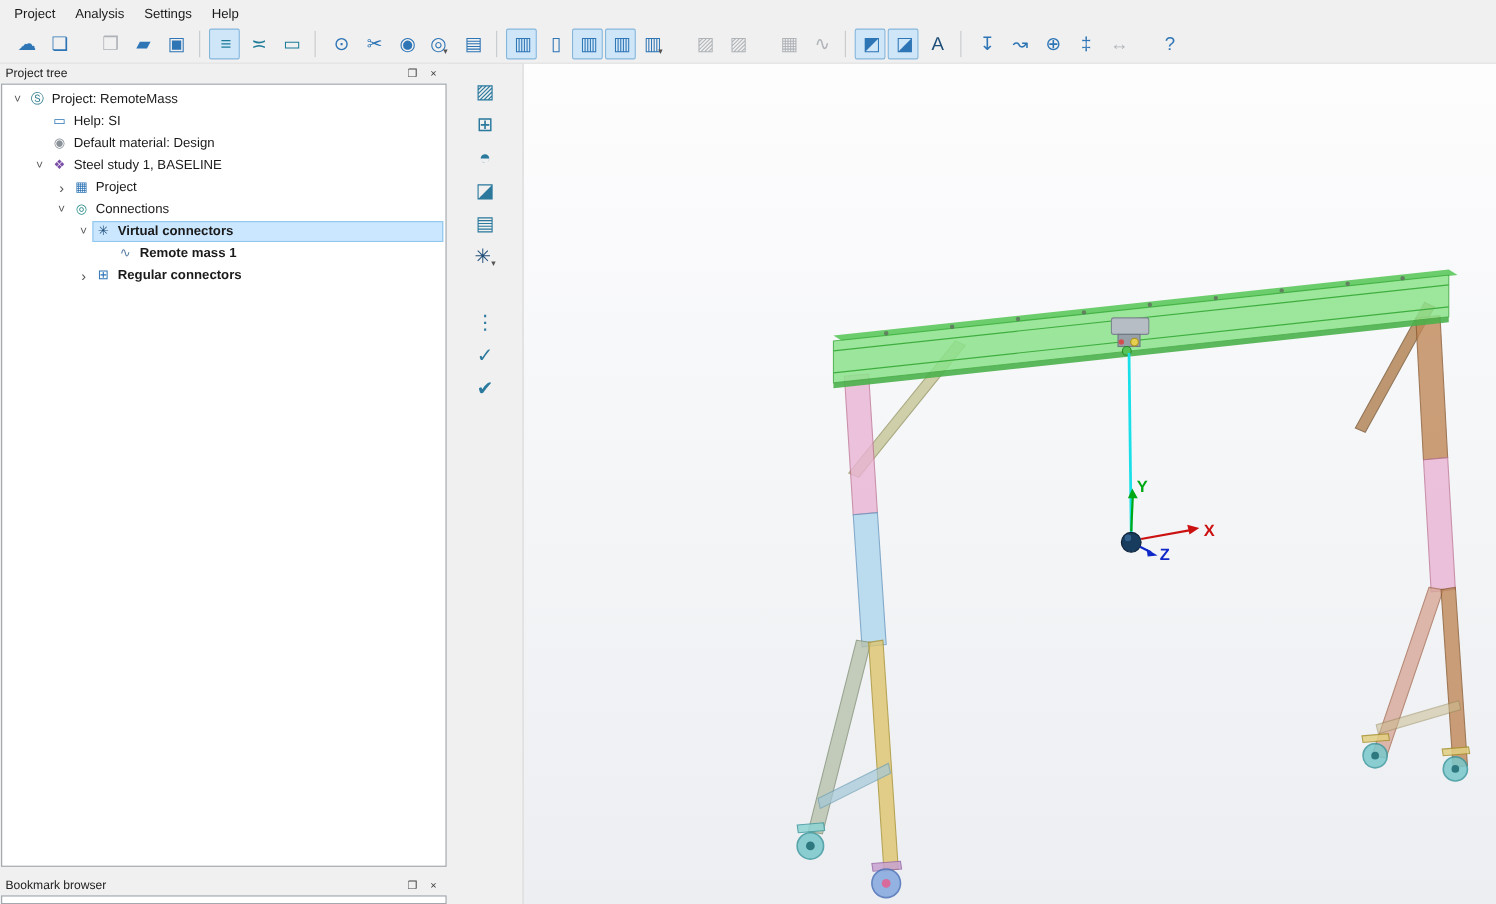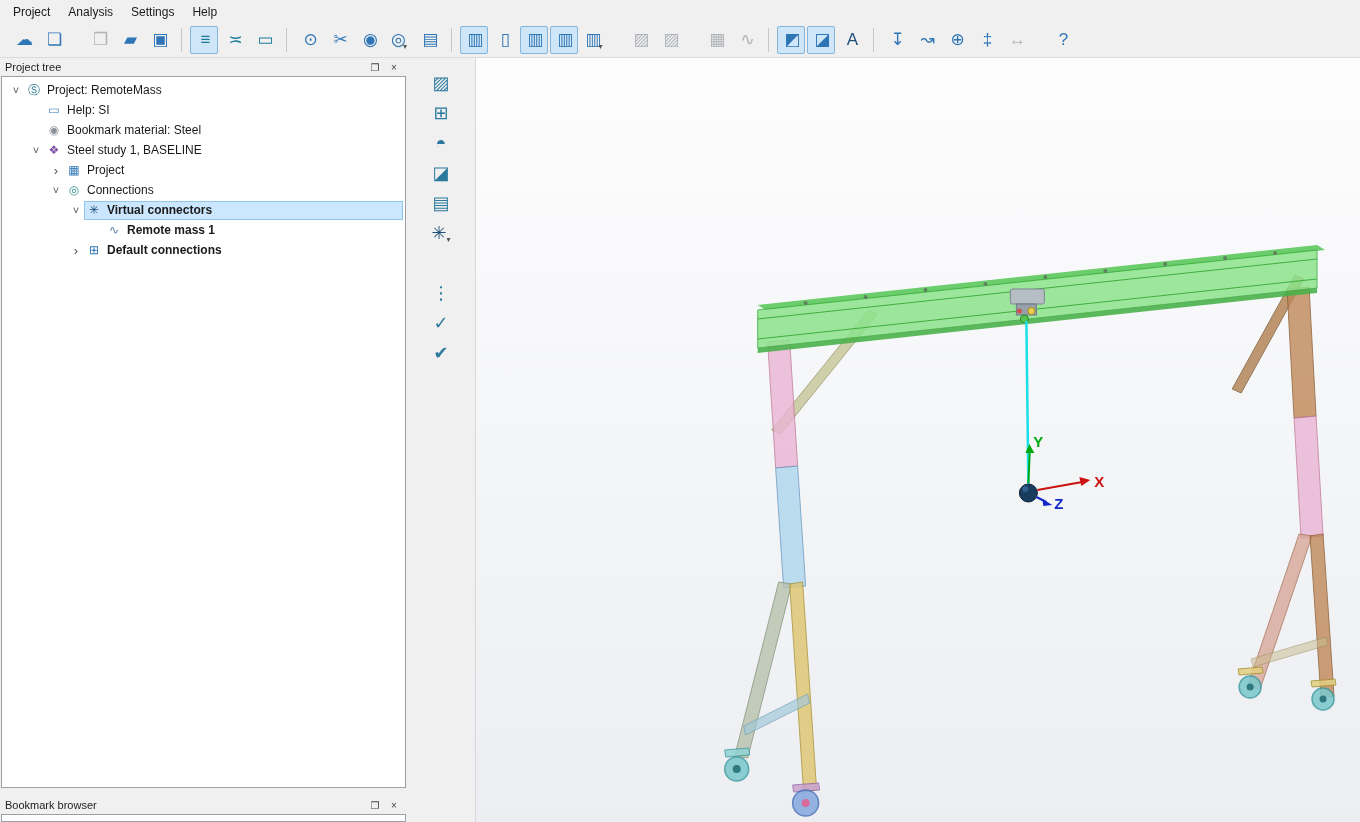--- a/index.html
+++ b/index.html
@@ -248,21 +248,21 @@
           <span class="expander"></span>
           <span class="rowc">
             <span class="glyph" style="color: rgb(46, 117, 182);">▭</span>
             <span class="lbl">Help: SI</span>
           </span>
         </div>
         <div class="tree-row exp-none" style="padding-left: 26px;">
           <span class="expander"></span>
           <span class="rowc">
             <span class="glyph" style="color: rgb(138, 144, 152);">◉</span>
-            <span class="lbl">Bookmark material: Steel</span>
+            <span class="lbl">Default material: Design</span>
           </span>
         </div>
         <div class="tree-row exp-open" style="padding-left: 26px;">
           <span class="expander"></span>
           <span class="rowc">
             <span class="glyph" style="color: rgb(123, 79, 168);">❖</span>
             <span class="lbl">Steel study 1, BASELINE</span>
           </span>
         </div>
         <div class="tree-row exp-closed" style="padding-left: 46px;">
@@ -290,21 +290,21 @@
           <span class="expander"></span>
           <span class="rowc">
             <span class="glyph" style="color: rgb(91, 127, 166);">∿</span>
             <span class="lbl">Remote mass 1</span>
           </span>
         </div>
         <div class="tree-row bold exp-closed" style="padding-left: 66px;">
           <span class="expander"></span>
           <span class="rowc">
             <span class="glyph" style="color: rgb(46, 117, 182);">⊞</span>
-            <span class="lbl">Default connections</span>
+            <span class="lbl">Regular connectors</span>
           </span>
         </div>
     </div>
     <div class="splitter"></div>
     <div class="dock-header">
       <span class="title">Bookmark browser</span>
       <span class="dock-btn">❐</span>
       <span class="dock-btn">×</span>
     </div>
     <div class="bookmark-body"></div>

